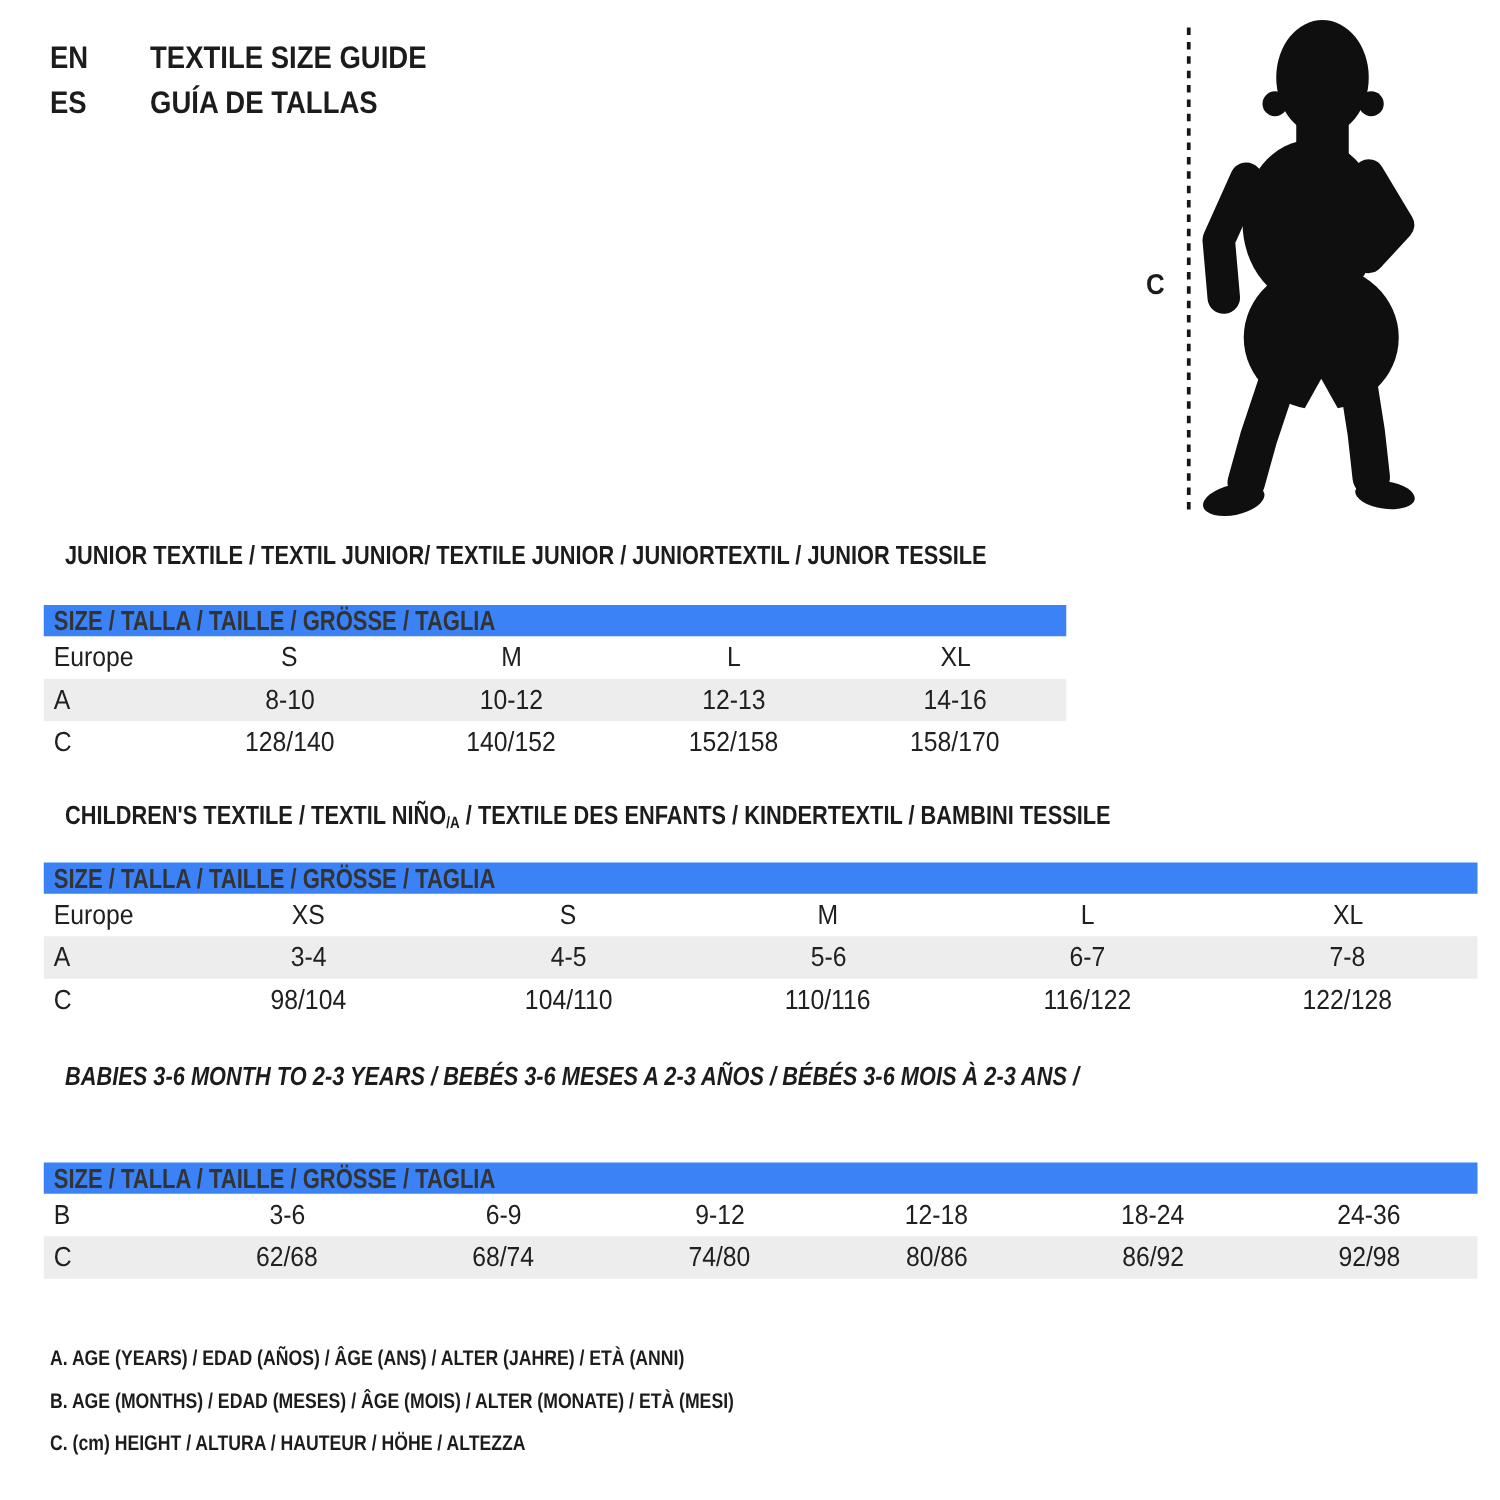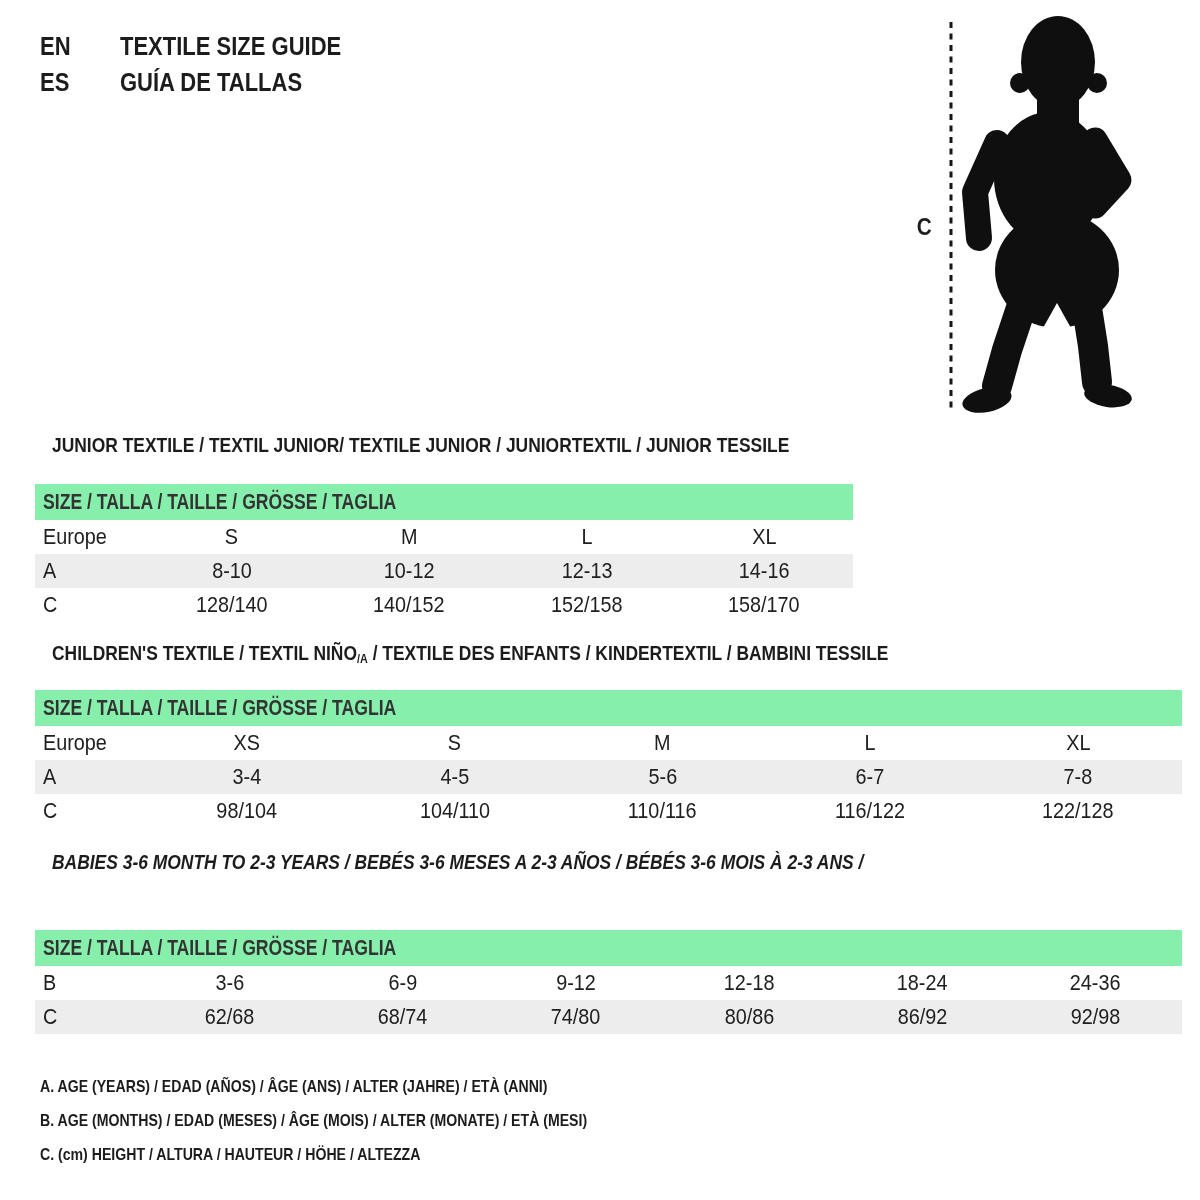--- a/index.html
+++ b/index.html
@@ -27,21 +27,21 @@
   .measure-label .cond { transform:scaleX(.9); }
 
   
   .sec-title { left:52px; font-weight:700; font-size:21px; line-height:34px; }
   .sec-title .cond { transform:scaleX(.83); }
   .sub-a { font-size:13px; vertical-align:-3px; font-weight:700; }
 
   
   .size-table { left:35px; }
   .size-bar {
-    height:36px; background:#86efac; display:flex; align-items:center;
+    height:25px; background:#3b82f6; display:flex; align-items:center;
     padding-left:8px; font-size:22px; font-weight:700; color:#333333;
   }
   .size-bar .cond { transform:scaleX(.80); }
   .trow { display:flex; align-items:center; height:34px; font-size:22px; font-weight:400; color:#202020; }
   .trow .cond { transform:scaleX(.90); }
   .trow .rlabel { width:100px; flex:none; padding-left:8px; }
   .trow .rlabel .cond { transform-origin:0 50%; }
   .trow .cell { flex:1 1 0; text-align:center; }
   .row-alt { background:#ededed; }
 

